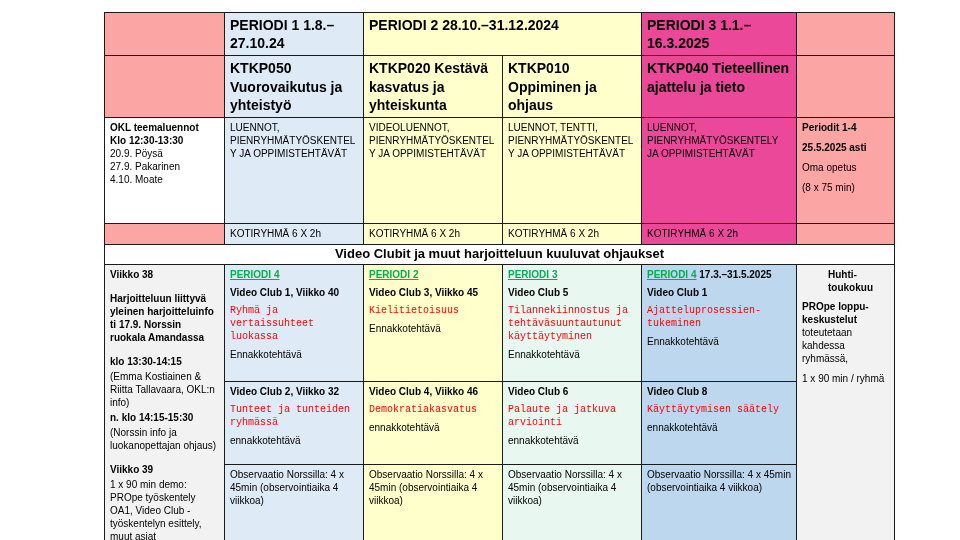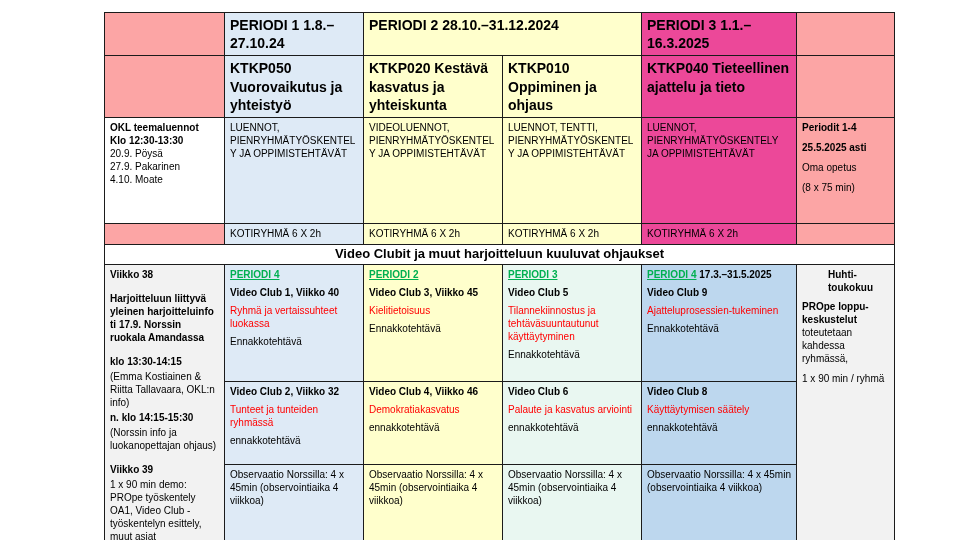--- a/index.html
+++ b/index.html
@@ -16,21 +16,21 @@
   .bg-yellow{background:#FFFFCC}
   .bg-cyan{background:#ec4899}
   .bg-mint{background:#E9F7F1}
   .bg-blue2{background:#BDD7EE}
   .bg-gray{background:#fca5a5}
   .bg-gray2{background:#F2F2F2}
   .bg-white{background:#FFFFFF}
   .vhead{text-align:center;font-weight:bold;font-size:13px;padding:1px 16px;background:#fff;}
   .plink{color:#00B050;font-weight:bold;text-decoration:underline;cursor:pointer;}
   .pdate{font-weight:bold;color:#000;margin-top:24px;}
-  .topic{color:#FF0000;margin-bottom:5px;}
+  .topic{color:#FF0000;margin-bottom:5px;font-family:Liberation Mono, monospace;}
   .mb{margin-bottom:6px;padding-left:26px;}
   .vctitle{font-weight:bold;margin-bottom:5px;}
   .period-line{margin-bottom:5px;}
   .sidep div{margin-bottom:7px;}
   .weekcell div{margin-bottom:2px;}
   .gap{height:7px;}
 </style>
 </head>
 <body>
 
@@ -123,21 +123,21 @@
       <div>Ennakkotehtävä</div>
     </td>
     <td class="bg-mint">
       <div class="period-line"><span class="plink">PERIODI 3</span></div>
       <div class="vctitle">Video Club 5</div>
       <div class="topic">Tilannekiinnostus ja tehtäväsuuntautunut käyttäytyminen</div>
       <div>Ennakkotehtävä</div>
     </td>
     <td class="bg-blue2">
       <div class="period-line"><span class="plink">PERIODI 4</span><span class="pdate"> 17.3.–31.5.2025</span></div>
-      <div class="vctitle">Video Club 9</div>
+      <div class="vctitle">Video Club 1</div>
       <div class="topic">Ajatteluprosessien-tukeminen</div>
       <div>Ennakkotehtävä</div>
     </td>
     <td class="bg-gray2" rowspan="3">
       <div class="b mb">Huhti-toukokuu</div>
       <div><span class="b">PROpe loppu-keskustelut</span> <span>toteutetaan kahdessa ryhmässä,</span></div>
       <div class="gap"></div>
       <div>1 x 90 min / ryhmä</div>
     </td>
   </tr>
@@ -148,21 +148,21 @@
       <div class="topic">Tunteet ja tunteiden ryhmässä</div>
       <div>ennakkotehtävä</div>
     </td>
     <td class="bg-yellow">
       <div class="vctitle">Video Club 4, Viikko 46</div>
       <div class="topic">Demokratiakasvatus</div>
       <div>ennakkotehtävä</div>
     </td>
     <td class="bg-mint">
       <div class="vctitle">Video Club 6</div>
-      <div class="topic">Palaute ja kasvatus arviointi</div>
+      <div class="topic">Palaute ja jatkuva arviointi</div>
       <div>ennakkotehtävä</div>
     </td>
     <td class="bg-blue2">
       <div class="vctitle">Video Club 8</div>
       <div class="topic">Käyttäytymisen säätely</div>
       <div>ennakkotehtävä</div>
     </td>
   </tr>
 
   <tr class="rC">

